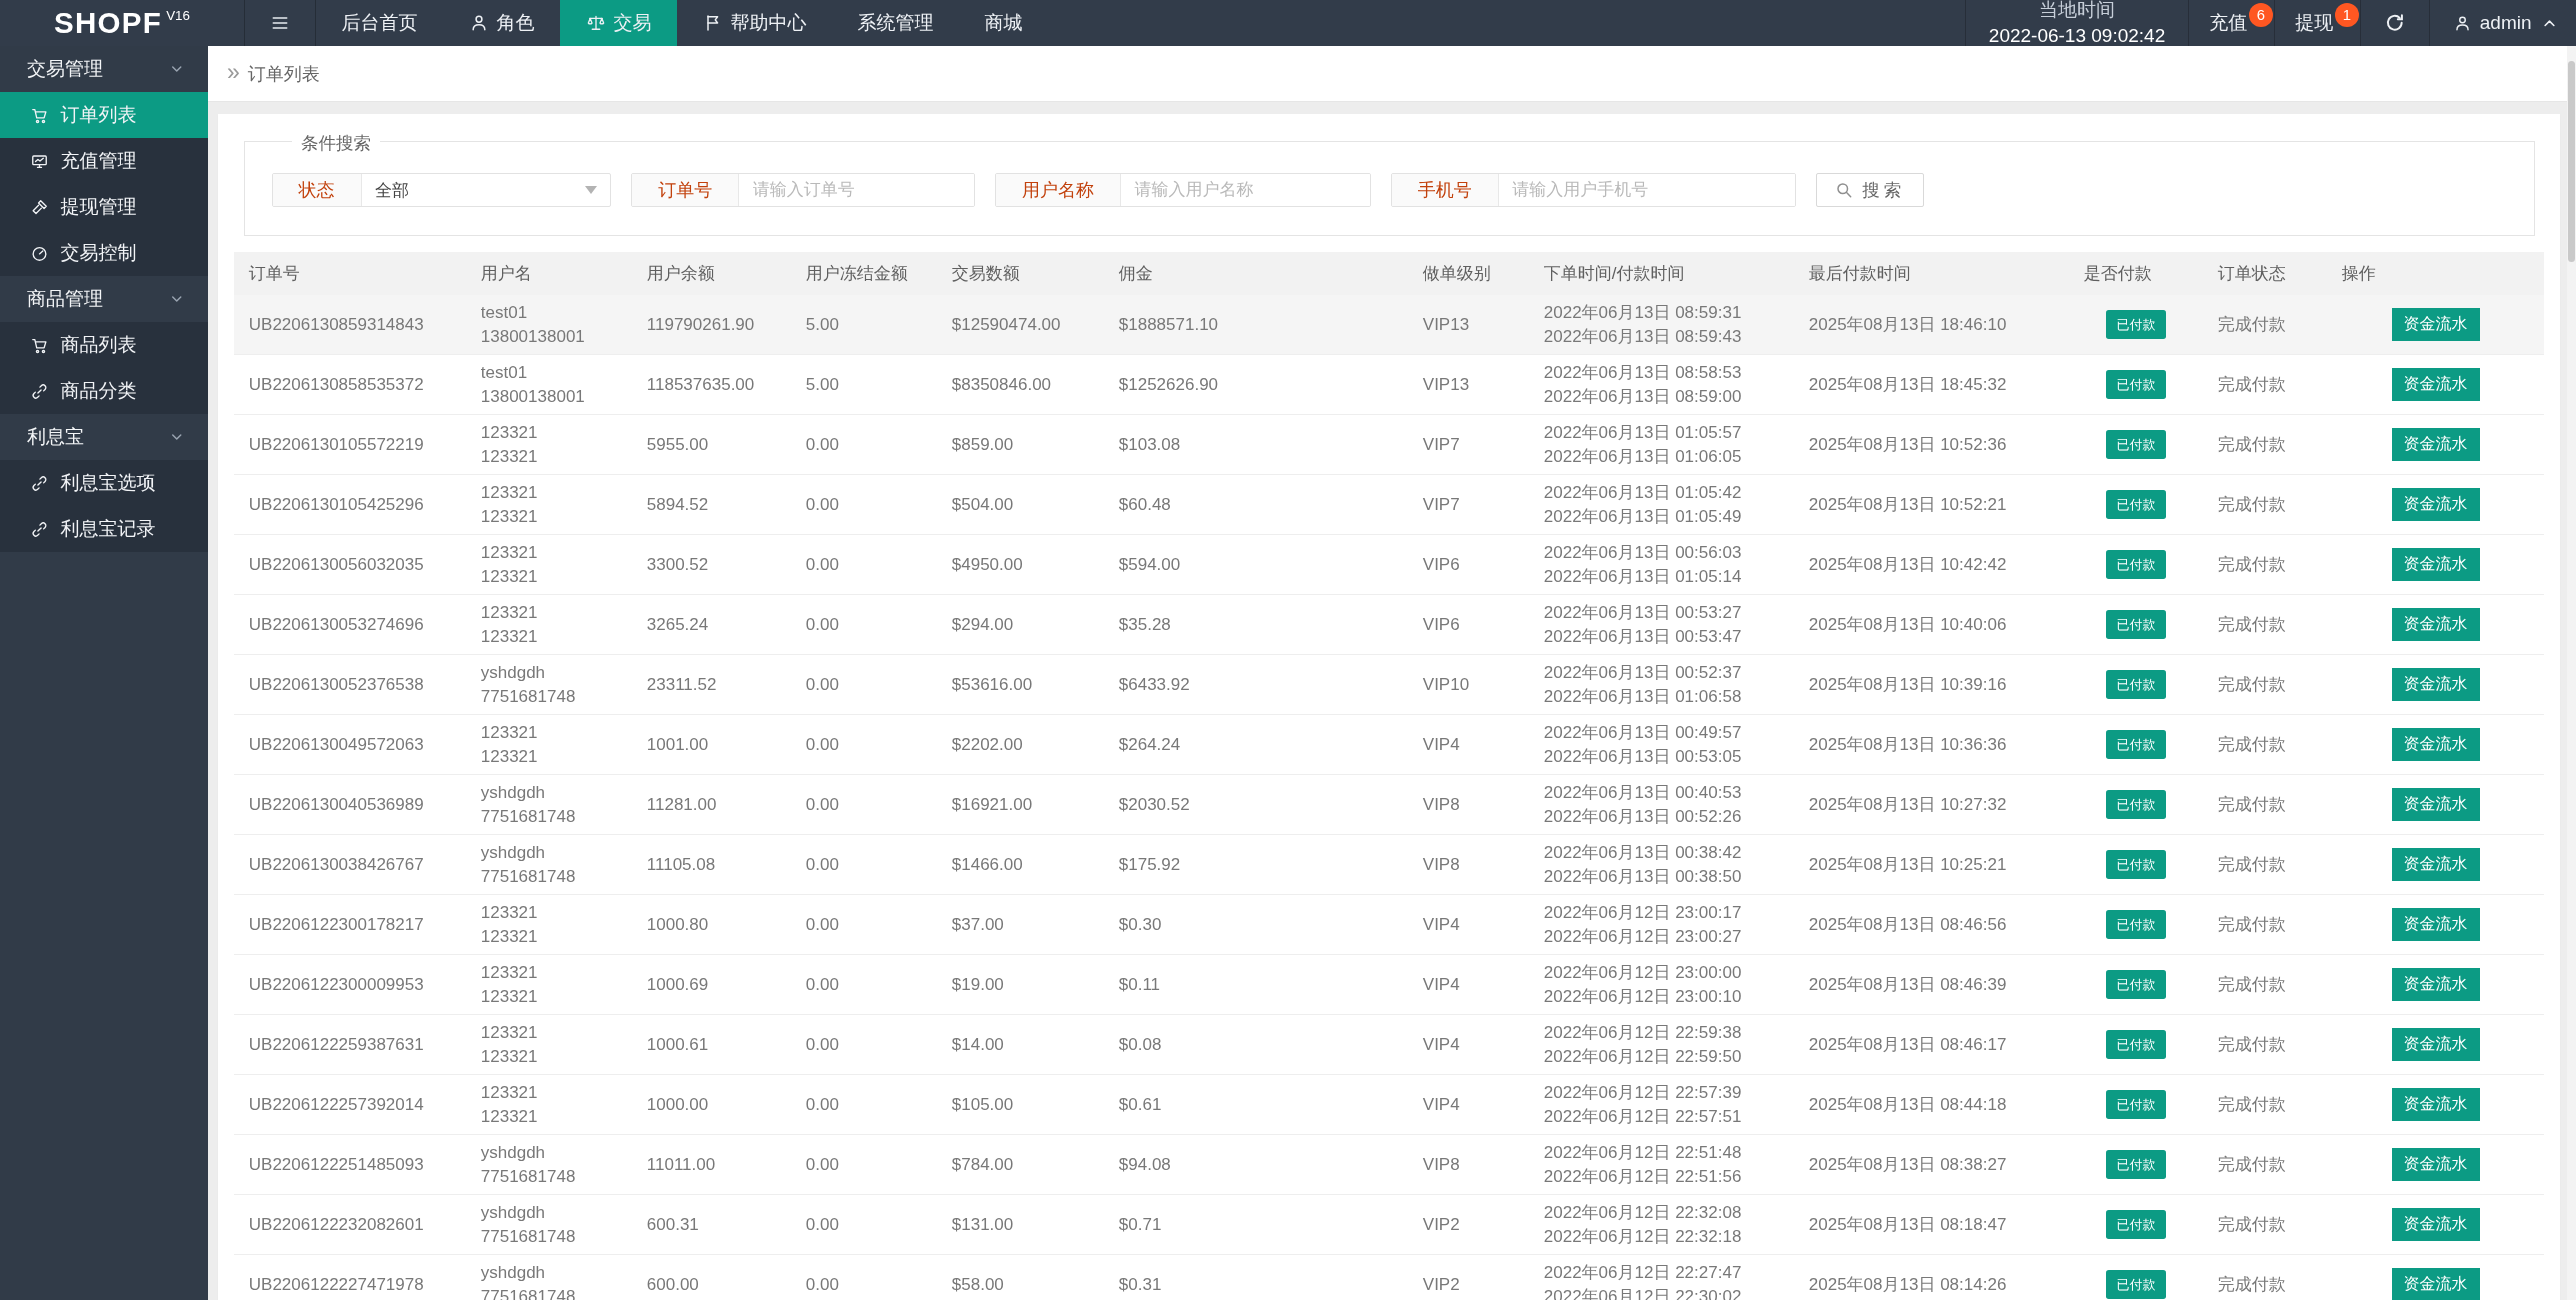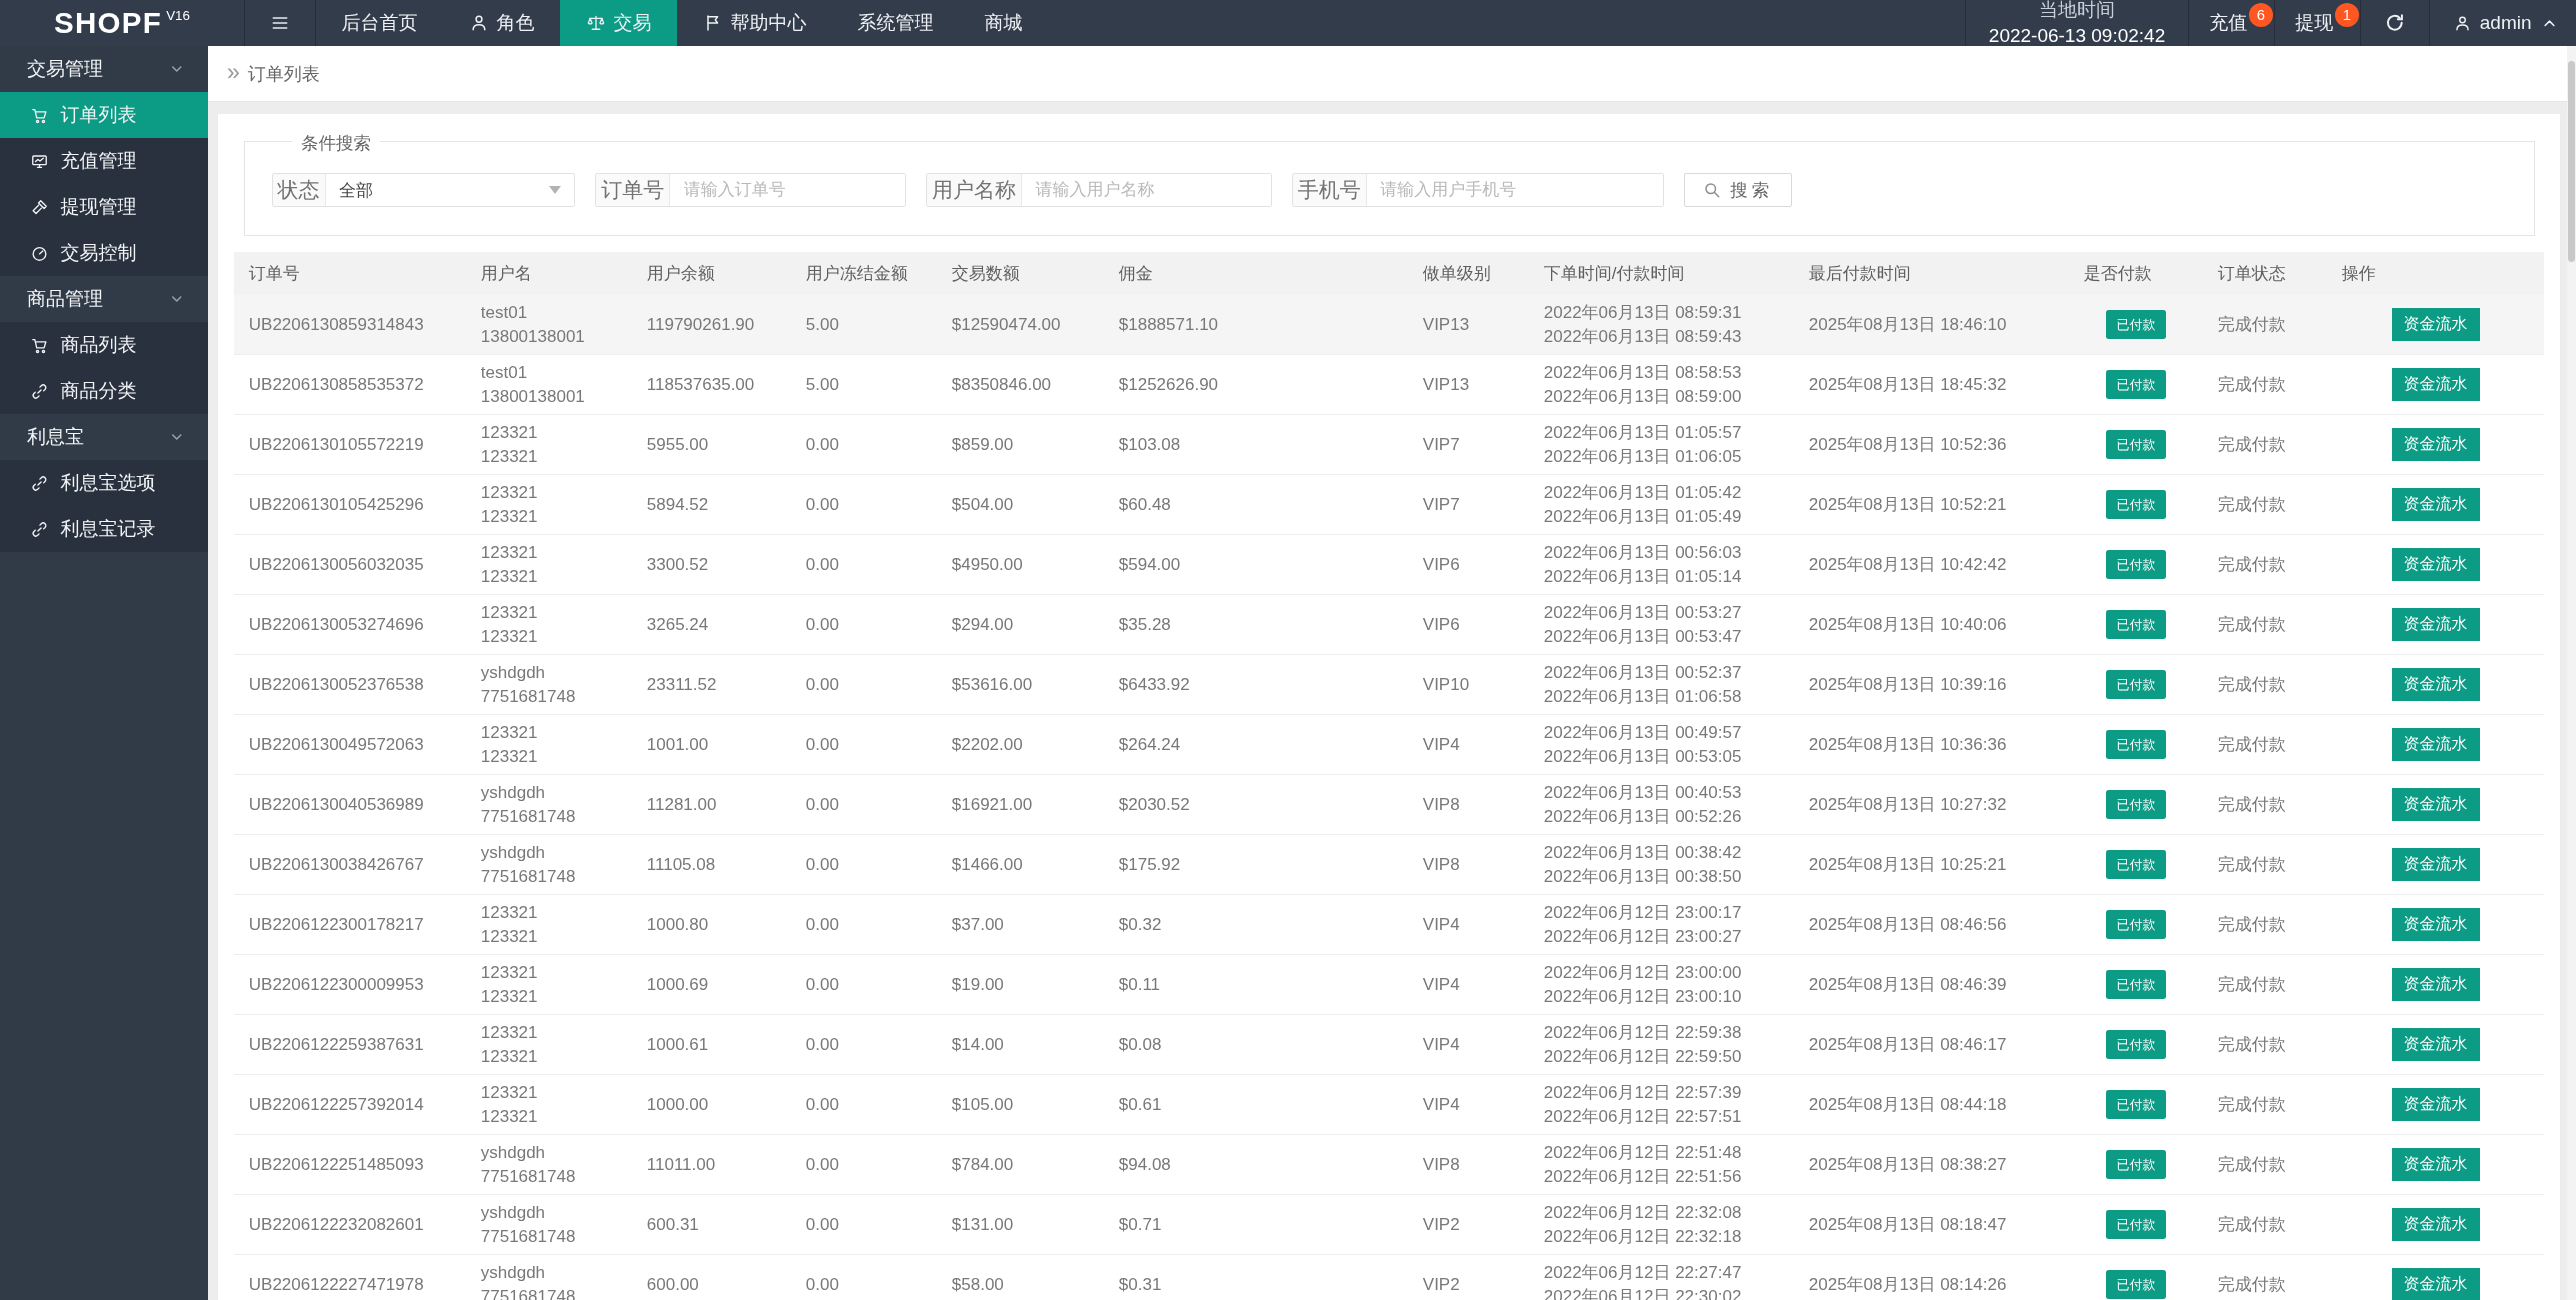--- a/index.html
+++ b/index.html
@@ -42,21 +42,21 @@
   .breadcrumb{position:absolute;top:46px;left:208px;right:0;height:56px;background:#fff;border-bottom:0.7px solid #e6e6e6;display:flex;align-items:center;gap:8px;padding-left:19px;color:#666;font-size:18px;box-sizing:border-box;z-index:3;}
   .bc-icon{font-size:23px;color:#9a9a9a;line-height:1;transform:translateY(-1.3px);}
   .content{position:absolute;top:102px;left:208px;right:0;bottom:0;background:#ededed;padding:12px 16px 0 10px;box-sizing:border-box;}
   .card{background:#fff;width:100%;height:1343px;box-shadow:0 0.7px 1.3px rgba(0,0,0,.04);}
 
   
   .fieldset{position:relative;margin:0 25.5px 9.4px 25.5px;border:0.7px solid #e4e4e4;padding:31px 27px 28px 27px;top:27px;}
   .legend{position:absolute;top:-11.4px;left:47px;background:#fff;padding:0 9.4px;font-size:17.5px;color:#676767;}
   .filters{display:flex;align-items:center;gap:20px;}
   .fgroup{display:flex;height:32px;border:0.7px solid #e2e2e2;border-radius:2px;overflow:hidden;background:#fff;}
-  .fgroup .lab{background:#fafafa;border-right:0.7px solid #e8e8e8;display:flex;align-items:center;padding:0 5px;font-size:21px;color:#737373;white-space:nowrap;}
+  .fgroup .lab{background:#fafafa;border-right:0.7px solid #e8e8e8;display:flex;align-items:center;padding:0 26px;font-size:18px;color:#c2410c;white-space:nowrap;}
   .fgroup input{border:0;outline:0;padding:0 13.4px;font-size:17px;color:#333;background:#fff;}
   .fgroup input::placeholder{color:#b9b9b9;}
   .select{position:relative;width:222px;display:flex;align-items:center;padding:0 13.4px;font-size:17px;color:#444;cursor:pointer;}
   .select .arrow{position:absolute;right:13.4px;width:0;height:0;border-left:6.7px solid transparent;border-right:6.7px solid transparent;border-top:8.7px solid #b3b3b3;}
   .w-order{width:208px;} .w-user{width:222px;} .w-phone{width:269px;} .w-time{width:295px;}
   .search-btn{height:34px;border:0.7px solid #d9d9d9;background:#fff;border-radius:2px;display:flex;align-items:center;gap:8px;padding:0 17.5px;font-size:17.5px;color:#666;cursor:pointer;letter-spacing:4px;}
   .search-btn svg{width:20px;height:20px;color:#8f8f8f;}
 
   
   .table{margin:43px 16px 0 16px;border-bottom:1.3px solid #ebebeb;
@@ -575,21 +575,21 @@
             </div>
             <div class="trow">
               <div class="td">UB2206122300178217</div>
               <div class="td two">
                 <div>123321</div>
                 <div>123321</div>
               </div>
               <div class="td">1000.80</div>
               <div class="td">0.00</div>
               <div class="td">$37.00</div>
-              <div class="td">$0.32</div>
+              <div class="td">$0.30</div>
               <div class="td">VIP4</div>
               <div class="td two">
                 <div>2022年06月12日 23:00:17</div>
                 <div>2022年06月12日 23:00:27</div>
               </div>
               <div class="td">2025年08月13日 08:46:56</div>
               <div class="td center">
                 <span class="badge-paid">已付款</span>
               </div>
               <div class="td">完成付款</div>

